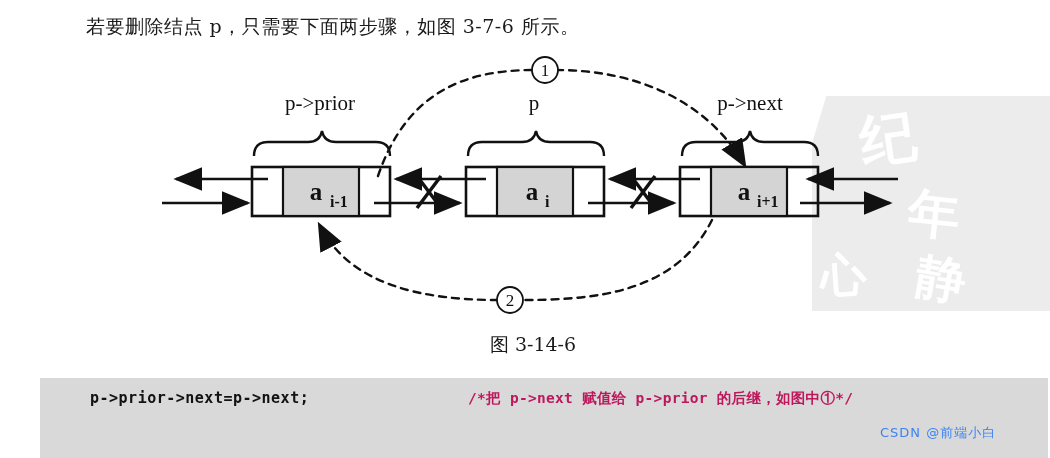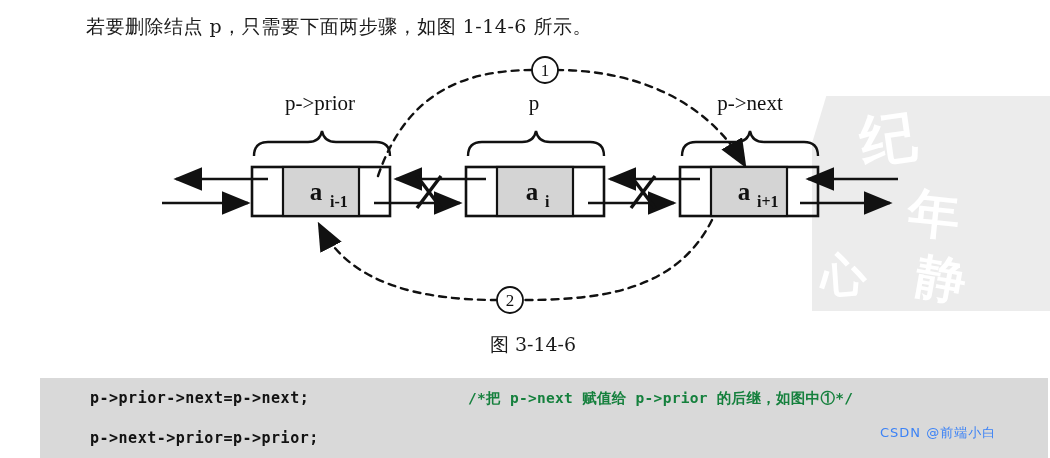--- a/index.html
+++ b/index.html
@@ -140,36 +140,36 @@
     color: #121212;
     letter-spacing: 0.5px;
     white-space: nowrap;
   }
   .code-comment {
     position: absolute;
     left: 428px;
     font-family: "DejaVu Sans Mono", monospace;
     font-size: 14.5px;
     font-weight: bold;
-    color: #15803d;
+    color: #be185d;
     letter-spacing: 0.3px;
     white-space: nowrap;
   }
 </style>
 </head>
 <body>
 
 <div id="watermark">
   <span class="wm-glyph" id="wm1">纪</span>
   <span class="wm-glyph" id="wm2">年</span>
   <span class="wm-glyph" id="wm3">心</span>
   <span class="wm-glyph" id="wm4">静</span>
 </div>
 
-<div id="intro-line">若要删除结点 p，只需要下面两步骤，如图 1-14-6 所示。</div>
+<div id="intro-line">若要删除结点 p，只需要下面两步骤，如图 3-7-6 所示。</div>
 
 <div id="diagram">
   <svg width="1050" height="300" viewBox="0 0 1050 300" xmlns="http://www.w3.org/2000/svg">
     <defs>
       <marker id="arrowSolid" markerWidth="11" markerHeight="9" refX="10" refY="4.5" orient="auto">
         <path d="M0,0 L11,4.5 L0,9 Z" fill="#111"></path>
       </marker>
       <marker id="arrowSolidRev" markerWidth="11" markerHeight="9" refX="10" refY="4.5" orient="auto">
         <path d="M0,0 L11,4.5 L0,9 Z" fill="#111"></path>
       </marker>
@@ -258,17 +258,16 @@
 </div>
 
 <div id="figure-caption">图 3-14-6</div>
 
 <div id="code-block">
   <div class="code-row" id="code-row-0">
     <span class="code-stmt">p-&gt;prior-&gt;next=p-&gt;next;</span>
     <span class="code-comment">/*把 p-&gt;next 赋值给 p-&gt;prior 的后继，如图中①*/</span>
   </div>
   <div class="code-row" id="code-row-1">
-    <span class="code-stmt">p-&gt;next-&gt;prior=p-&gt;prior;</span>
   </div>
 </div>
 
 <div id="watermark-code">CSDN @前端小白</div>
 
 </body></html>

